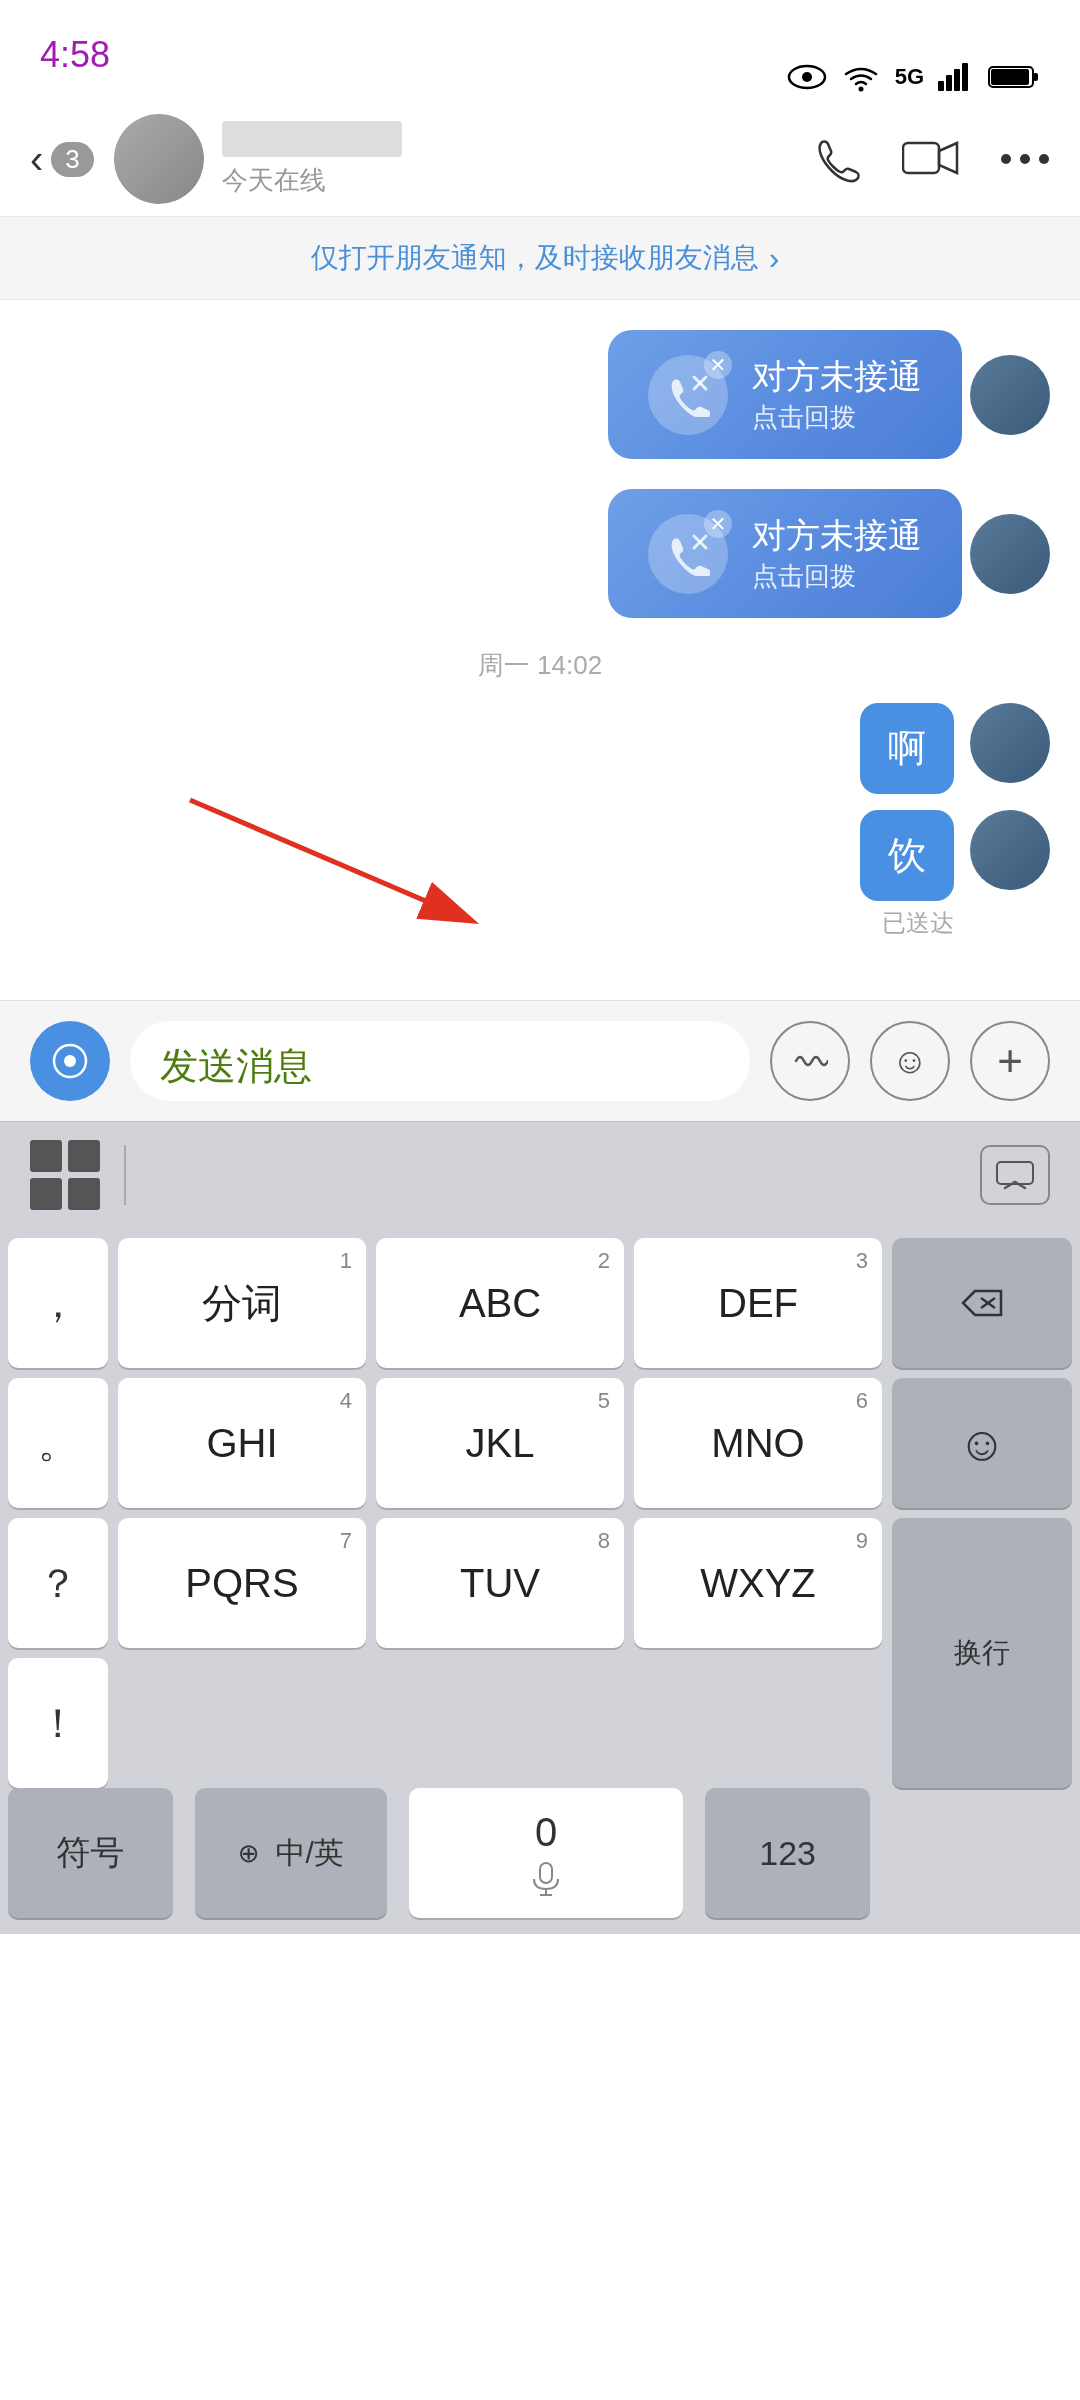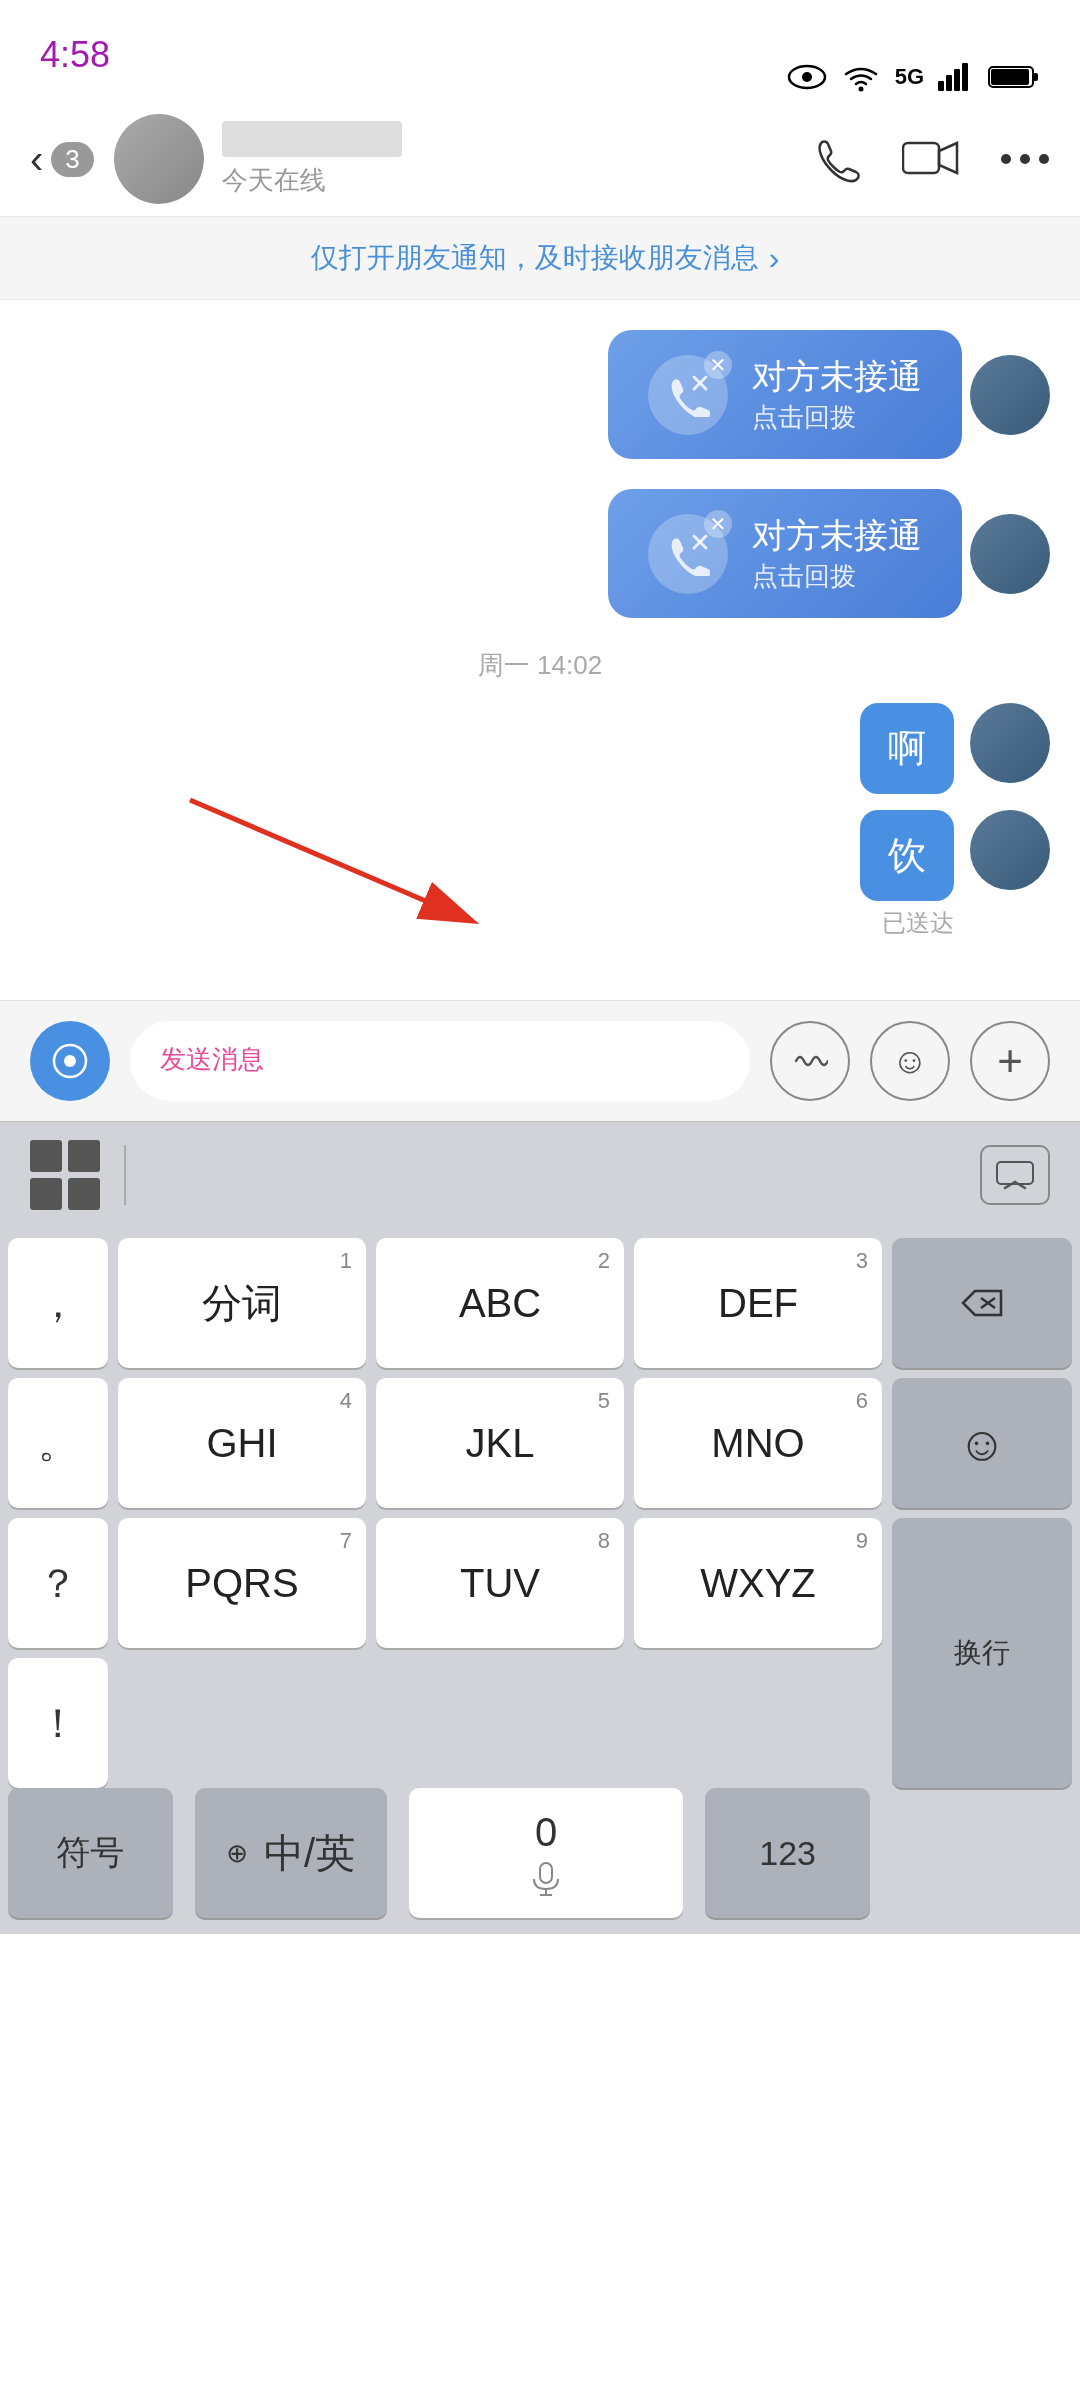--- a/index.html
+++ b/index.html
@@ -586,21 +586,21 @@
 </div>
 
 <div class="input-bar">
   <div class="voice-btn">
     <svg width="36" height="36" viewBox="0 0 36 36" fill="none">
       <circle cx="18" cy="18" r="16" stroke="#fff" stroke-width="2.5"></circle>
       <circle cx="18" cy="18" r="6" fill="#fff"></circle>
     </svg>
   </div>
   <div class="input-field">
-    <span style="color:#ec4899;font-size:26px;">发送消息</span>
+    <span style="color:#4d7c0f;font-size:38px;">发送消息</span>
   </div>
   <div class="input-action-btn">
     <svg width="36" height="28" viewBox="0 0 36 28">
       <path d="M4 14 Q8 6 12 14 Q16 22 20 14 Q24 6 28 14 Q32 22 36 14" fill="none" stroke="#555" stroke-width="2.5" stroke-linecap="round"></path>
     </svg>
   </div>
   <div class="input-action-btn" style="font-size:36px;">☺</div>
   <div class="input-action-btn" style="font-size:44px;border:2px solid #888;">+</div>
 </div>
 
@@ -703,21 +703,21 @@
     </div>
 
   </div>
 
   <div class="bottom-row">
     <div class="bottom-key" style="flex:1.2;">
       <span>符号</span>
     </div>
     <div class="bottom-key" style="flex:1.4;">
       <span style="font-size:26px;">⊕</span>
-      <span style="font-size:40px;margin-left:16px;">中/英</span>
+      <span style="font-size:30px;margin-left:16px;">中/英</span>
     </div>
     <div class="bottom-key light space" style="flex:2;">
       <span class="space-mic">0</span>
       <svg width="36" height="36" viewBox="0 0 36 36">
         <rect x="12" y="2" width="12" height="20" rx="6" fill="none" stroke="#888" stroke-width="2"></rect>
         <path d="M6 18 Q6 28 18 28 Q30 28 30 18" fill="none" stroke="#888" stroke-width="2"></path>
         <line x1="18" y1="28" x2="18" y2="34" stroke="#888" stroke-width="2"></line>
         <line x1="12" y1="34" x2="24" y2="34" stroke="#888" stroke-width="2"></line>
       </svg>
     </div>

